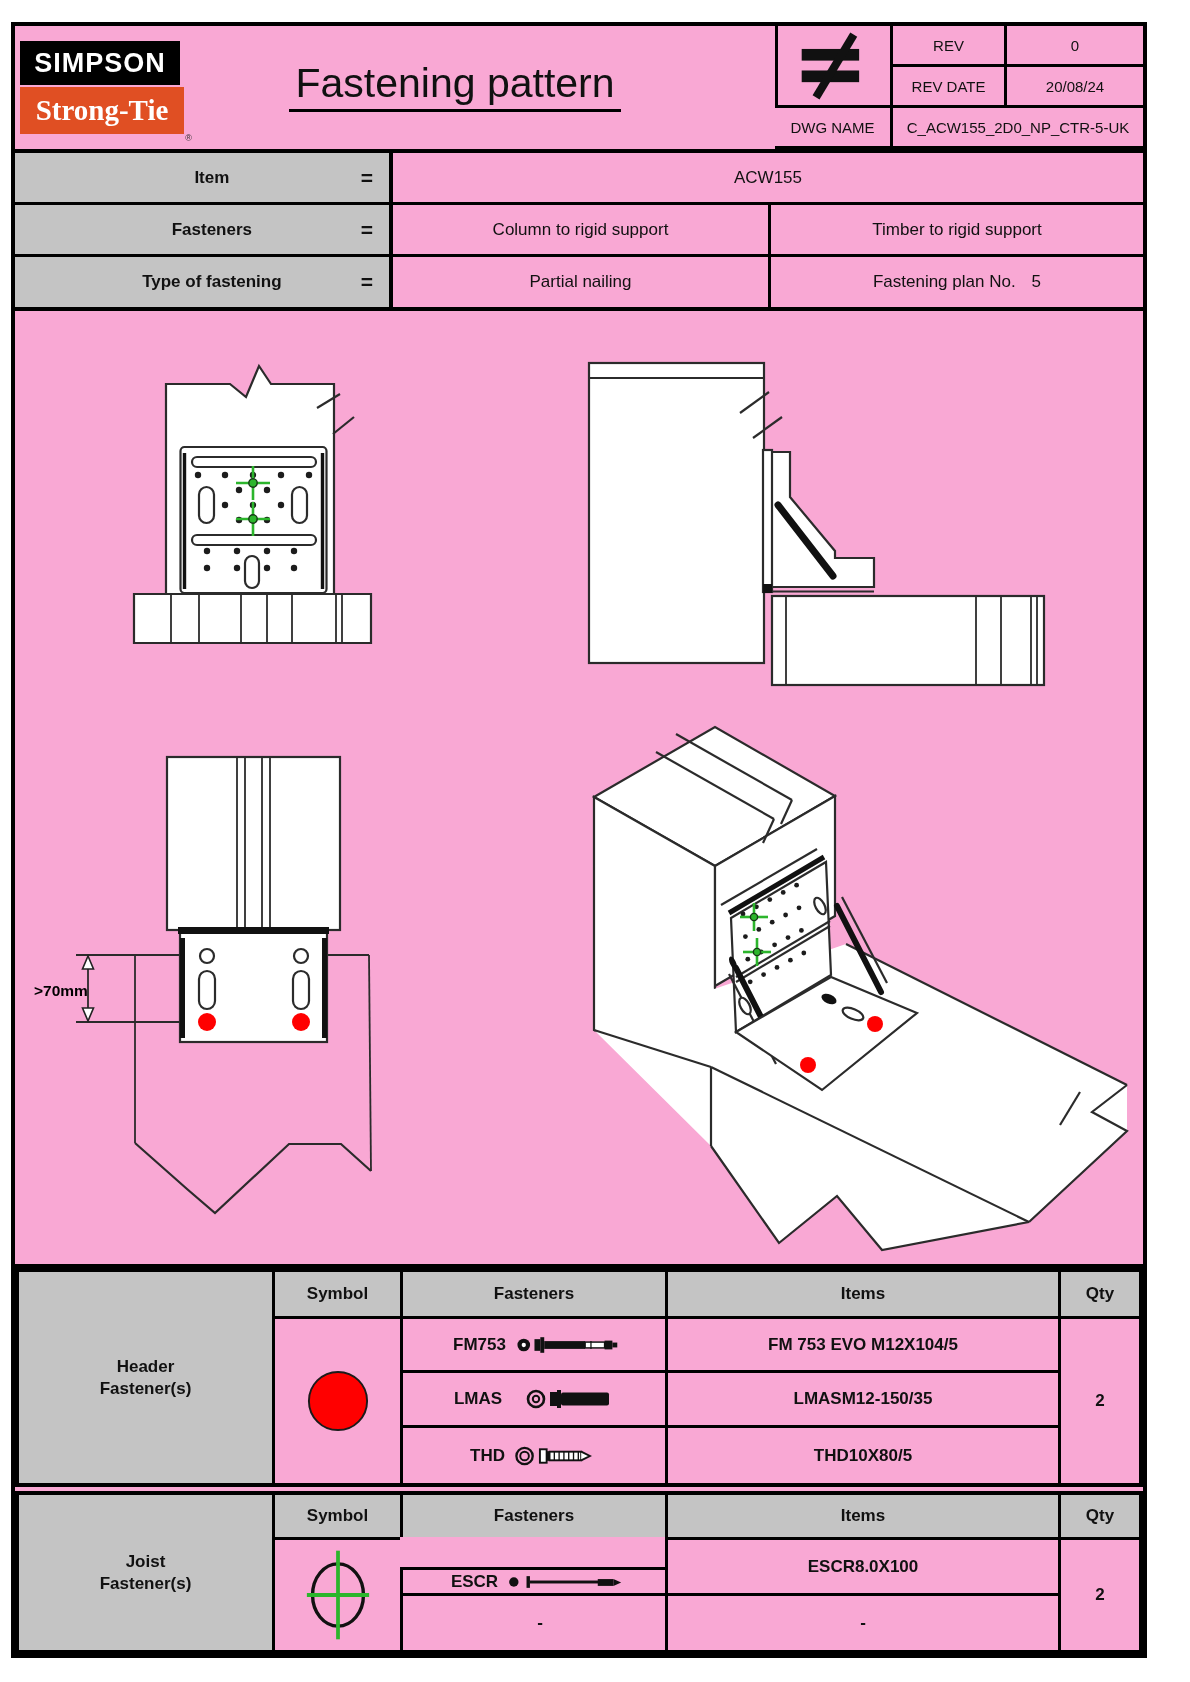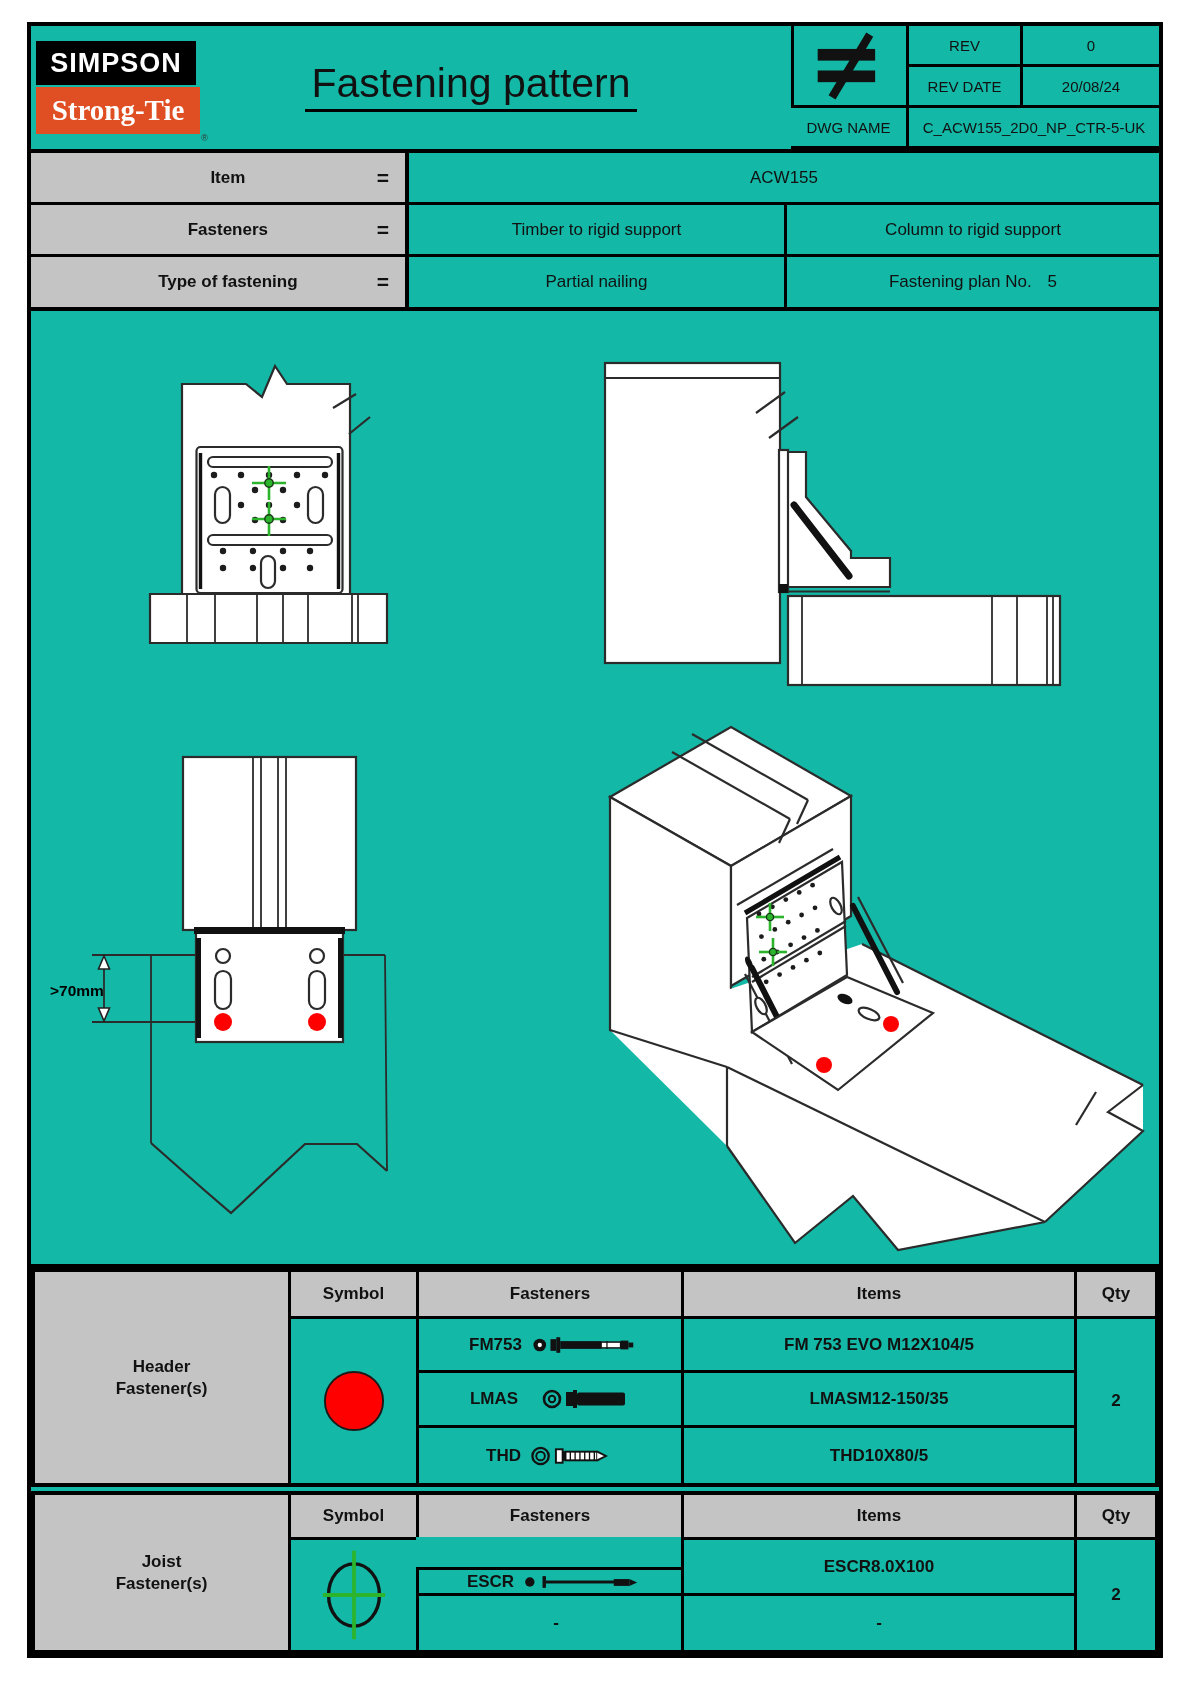--- a/index.html
+++ b/index.html
@@ -1,18 +1,18 @@
 <!DOCTYPE html>
 <html><head>
 <meta charset="utf-8">
 <style>
   * { margin:0; padding:0; box-sizing:border-box; }
   html,body { background:#fff; }
   body { width:1190px; height:1682px; position:relative; font-family:"Liberation Sans", sans-serif; color:#111; }
-  .page-border { position:absolute; left:27px; top:22px; width:1136px; height:1636px; border:4px solid #000; background:#14b8a6; }
+  .page-border { position:absolute; left:11px; top:22px; width:1136px; height:1636px; border:4px solid #000; background:#f9a8d4; }
   .inner { position:relative; width:1128px; height:1628px; }
 
   
   .header-band { position:absolute; left:0; top:0; width:1128px; height:127px; border-bottom:4px solid #000; }
   .logo { position:absolute; left:5px; top:15px; width:170px; }
   .logo-top { width:160px; height:44px; background:#000; color:#fff; font-weight:bold; font-size:27px; letter-spacing:1px; display:flex; align-items:center; justify-content:center; }
   .logo-bottom { width:164px; height:47px; background:#e04f23; color:#fff; font-family:"Liberation Serif", serif; font-weight:bold; font-size:29px; display:flex; align-items:center; justify-content:center; margin-top:2px; }
   .logo-reg { position:absolute; right:-2px; bottom:-9px; font-size:9px; color:#333; }
   .doc-title { position:absolute; left:215px; top:34px; width:450px; text-align:center; }
   .doc-title span { font-size:41px; border-bottom:3px solid #000; padding:0 6px 3px 6px; }
@@ -94,22 +94,22 @@
             <span class="lbl">Item</span>
             <span class="eq">=</span>
           </div>
       <div class="info-val span2">ACW155</div>
     </div>
     <div class="info-row">
       <div class="info-label">
             <span class="lbl">Fasteners</span>
             <span class="eq">=</span>
           </div>
+      <div class="info-val">Column to rigid support</div>
       <div class="info-val">Timber to rigid support</div>
-      <div class="info-val">Column to rigid support</div>
     </div>
     <div class="info-row">
       <div class="info-label">
             <span class="lbl">Type of fastening</span>
             <span class="eq">=</span>
           </div>
       <div class="info-val">Partial nailing</div>
       <div class="info-val plan-cell">
         <span>Fastening plan No.</span>
         <span>5</span>

